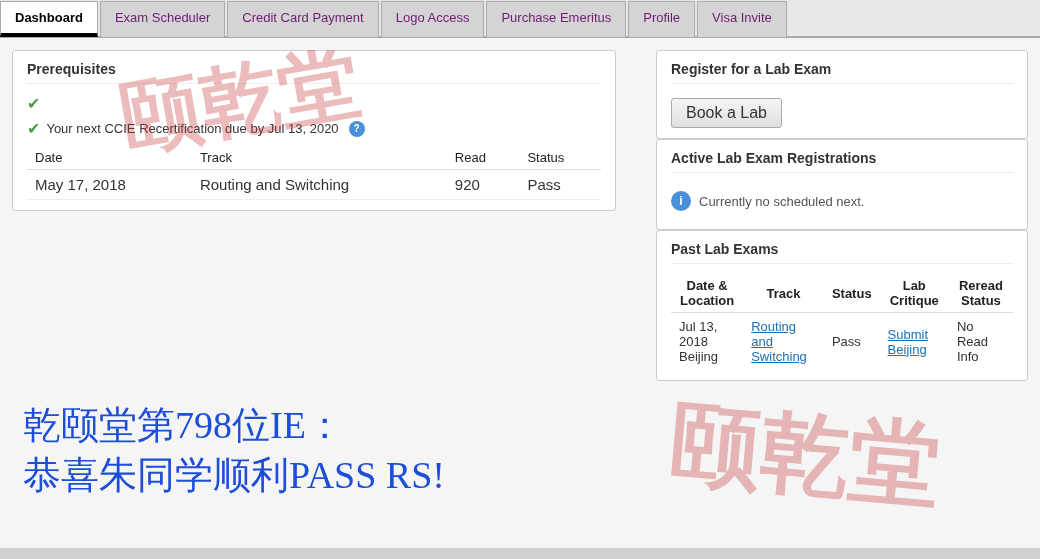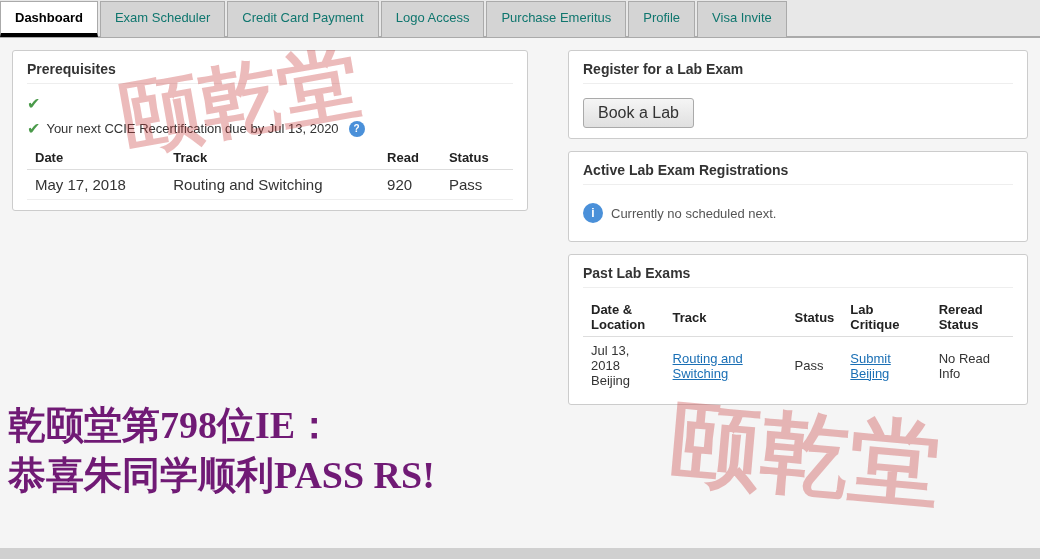--- a/index.html
+++ b/index.html
@@ -17,21 +17,21 @@
       border-bottom: 2px solid #aaa;
       padding: 0;
     }
     .tab {
       padding: 8px 14px;
       border: 1px solid #aaa;
       border-bottom: none;
       background: #d4d4d4;
       cursor: pointer;
       font-size: 13px;
-      color: #0f766e;
+      color: #701a75;
       margin-right: 2px;
       position: relative;
       top: 1px;
     }
     .tab.active {
       background: #fff;
       border-bottom: 4px solid #000000;
       font-weight: bold;
       color: #000;
     }
@@ -42,24 +42,23 @@
       gap: 12px;
       min-height: 510px;
     }
     .left-panel {
       flex: 1;
       display: flex;
       flex-direction: column;
       gap: 12px;
     }
     .right-panel {
-      width: 460px;
+      width: 372px;
       display: flex;
       flex-direction: column;
-      gap: 12px;
       margin-left: 28px;
     }
     .section-box {
       background: #fff;
       border: 1px solid #ccc;
       border-radius: 3px;
       padding: 10px 14px;
     }
     .section-title {
       font-size: 14px;
@@ -95,21 +94,21 @@
       margin-left: 4px;
       cursor: pointer;
     }
     .prereq-table {
       width: 100%;
       border-collapse: collapse;
       margin-top: 8px;
     }
     .prereq-table th {
       text-align: left;
-      font-weight: bold;
+      font-weight: normal;
       font-size: 13px;
       padding: 4px 8px;
       border-bottom: 1px solid #ddd;
       color: #222;
     }
     .prereq-table td {
       padding: 6px 8px;
       font-size: 15px;
       color: #333;
       border-bottom: 1px solid #eee;
@@ -145,21 +144,21 @@
       font-size: 12px;
       font-weight: bold;
       flex-shrink: 0;
     }
     .past-exams-table {
       width: 100%;
       border-collapse: collapse;
       margin-top: 6px;
     }
     .past-exams-table th {
-      text-align: left;
+      text-align: center;
       font-weight: bold;
       font-size: 13px;
       padding: 4px 8px;
       border-bottom: 1px solid #ddd;
       color: #222;
     }
     .past-exams-table td {
       padding: 6px 8px;
       font-size: 13px;
       color: #333;
@@ -202,24 +201,24 @@
       font-size: 90px;
       color: rgba(200, 60, 60, 0.35);
       font-family: serif;
       transform: rotate(5deg);
       font-weight: bold;
       line-height: 1;
     }
     .chinese-text-overlay {
       position: absolute;
       bottom: 60px;
-      left: 8px;
+      left: 23px;
       font-size: 38px;
-      font-weight: bold;
-      color: #701a75;
+      font-weight: normal;
+      color: #1d4ed8;
       font-family: serif;
       line-height: 1.3;
       z-index: 101;
     }
   </style>
 </head>
 <body>
 
 <div class="tab-bar">
   <div class="tab active">Dashboard</div>

